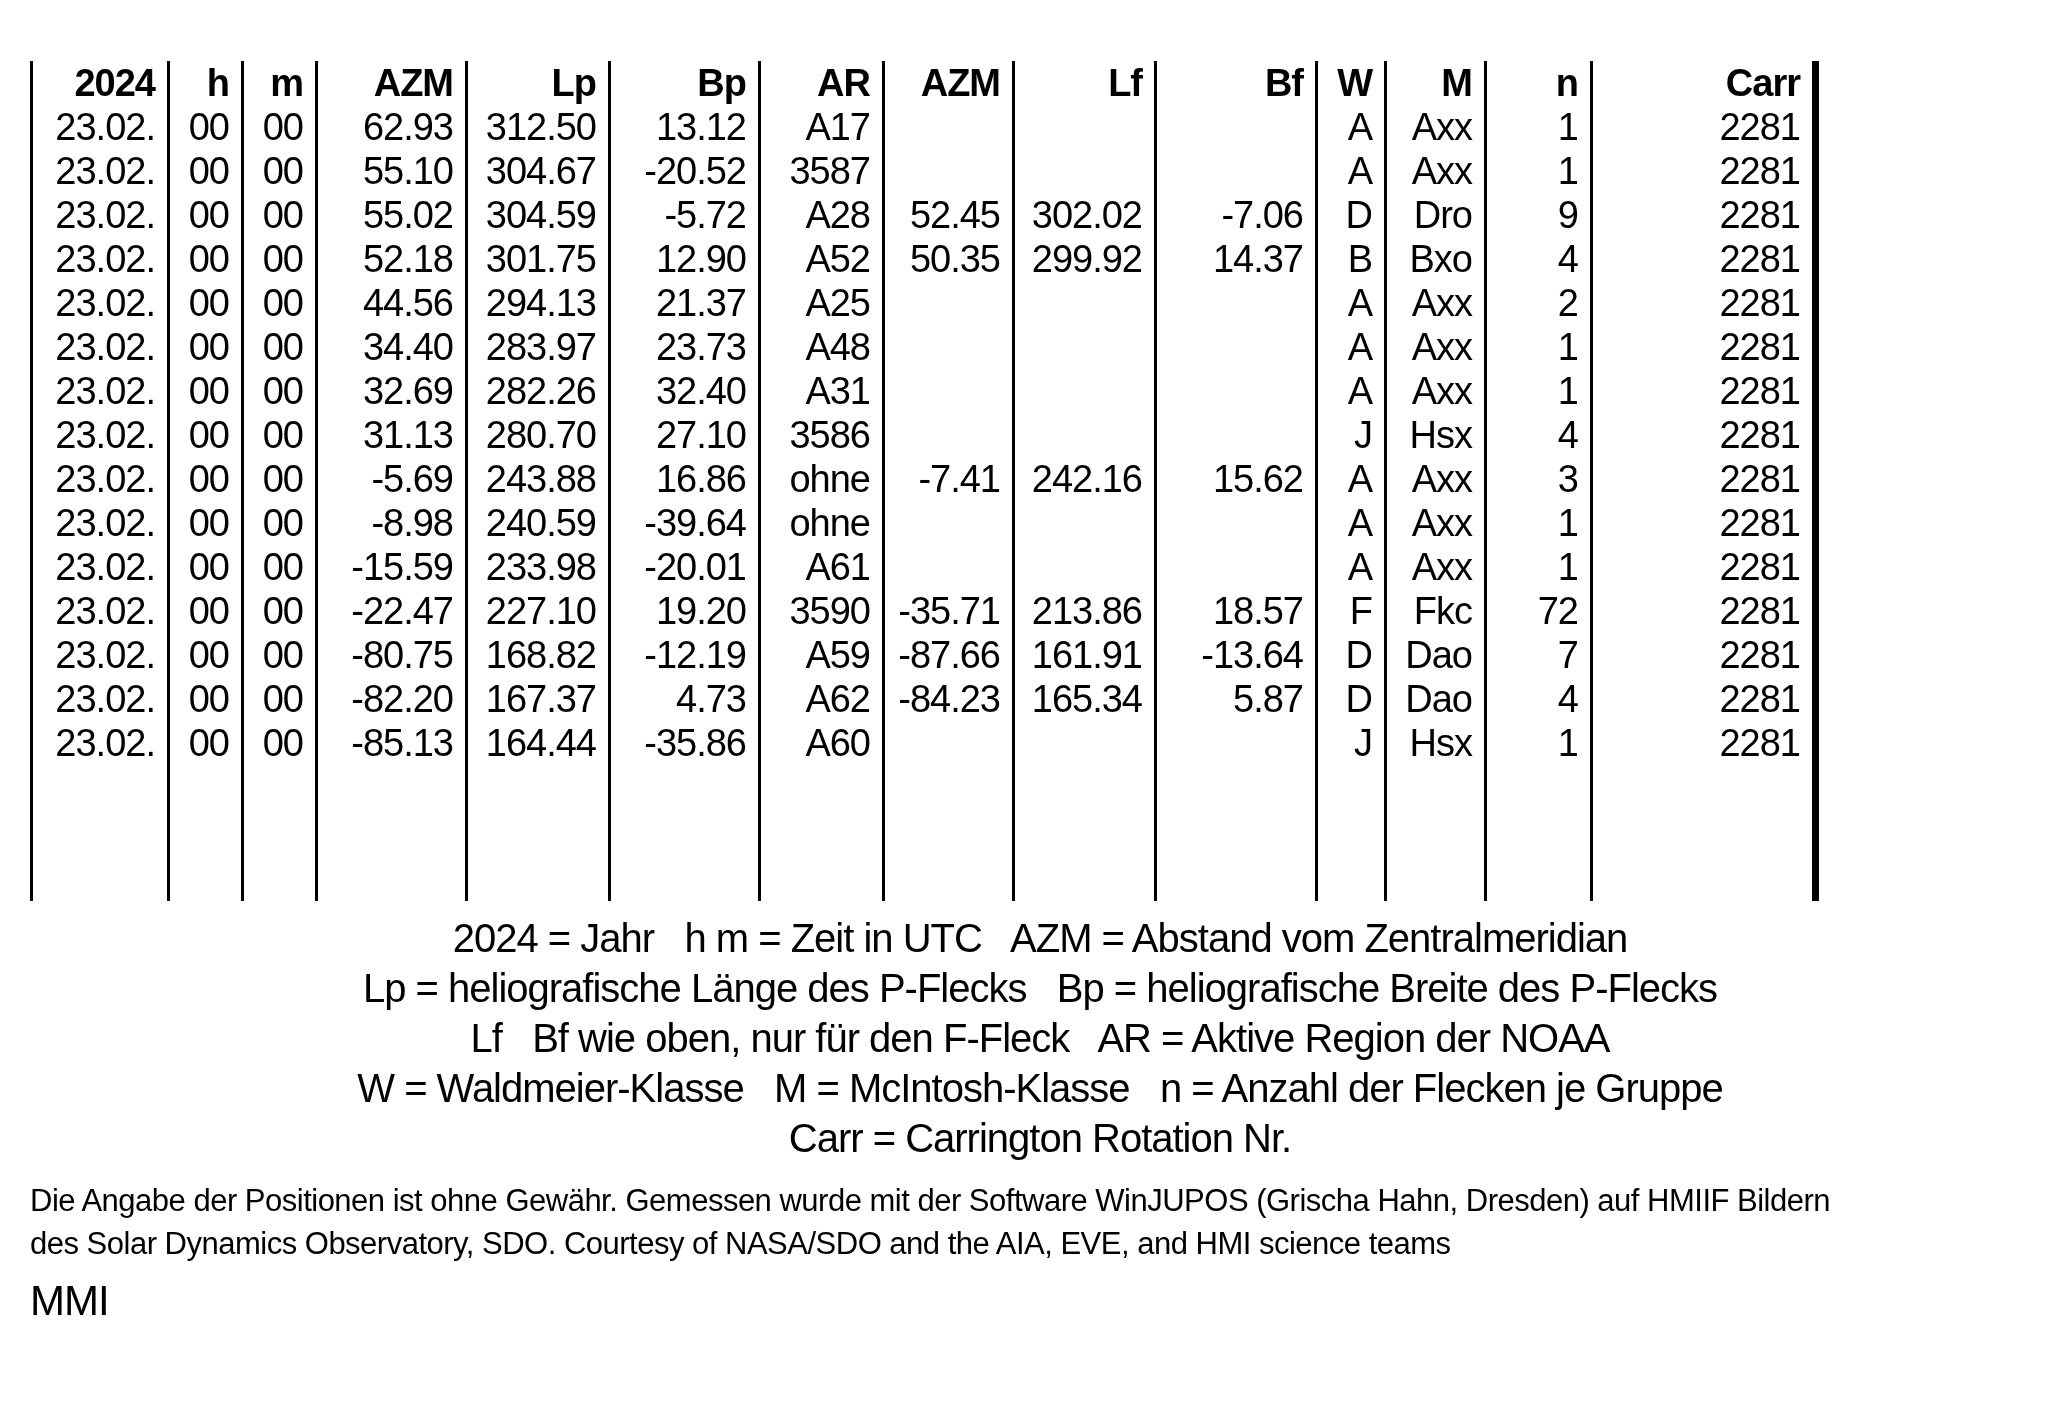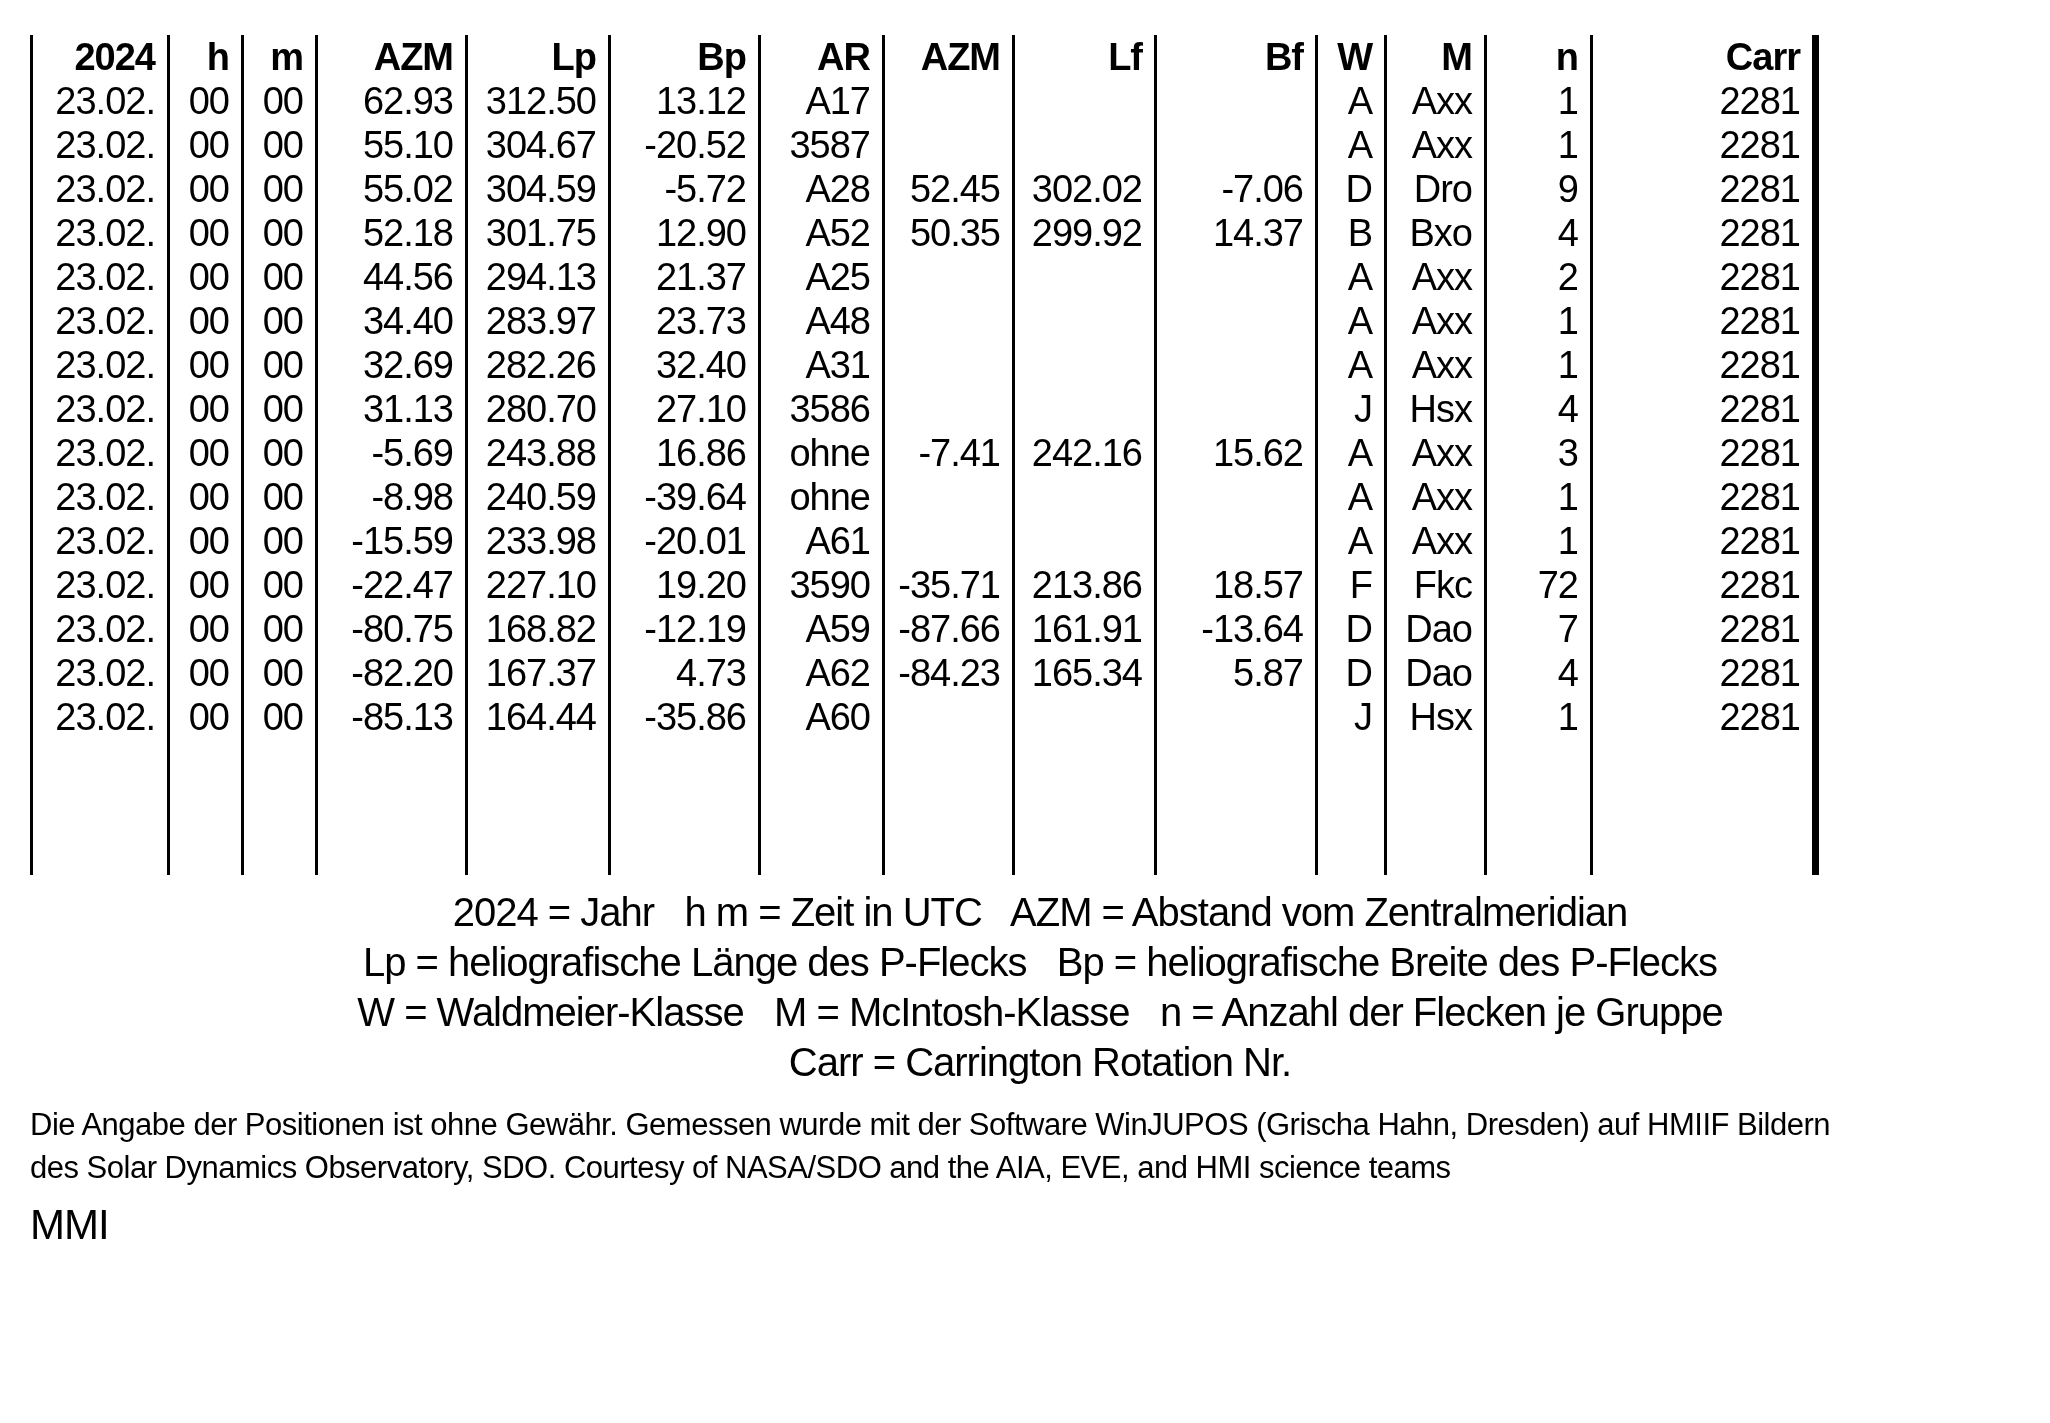--- a/index.html
+++ b/index.html
@@ -21,21 +21,21 @@
     font-weight: bold;
     line-height: 52px;
     letter-spacing: -1px;
     margin: 4px 0 0 0;
     white-space: nowrap;
   }
   table.positions {
     border-collapse: collapse;
     table-layout: fixed;
     width: 1784px;
-    margin-top: 29px;
+    margin-top: 55px;
     border-left: 3px solid #000;
     border-right: 7px solid #000;
   }
   table.positions th,
   table.positions td {
     border-left: 3px solid #000;
     font-size: 38px;
     letter-spacing: -1px;
     height: 44px;
     line-height: 44px;
@@ -375,20 +375,21 @@
           <td></td>
           <td></td>
         </tr>
       </tbody>
   </table>
 
 
   <div class="legend">
       <div class="legend-line">2024 = Jahr   h m = Zeit in UTC   AZM = Abstand vom Zentralmeridian</div>
       <div class="legend-line">Lp = heliografische Länge des P-Flecks   Bp = heliografische Breite des P-Flecks</div>
+      <div class="legend-line">Lf   Bf wie oben, nur für den F-Fleck   AR = Aktive Region der NOAA</div>
       <div class="legend-line">W = Waldmeier-Klasse   M = McIntosh-Klasse   n = Anzahl der Flecken je Gruppe</div>
       <div class="legend-line">Carr = Carrington Rotation Nr.</div>
     </div>
 
   <div class="disclaimer">
       <div class="disclaimer-line">Die Angabe der Positionen ist ohne Gewähr. Gemessen wurde mit der Software WinJUPOS (Grischa Hahn, Dresden) auf HMIIF Bildern</div>
       <div class="disclaimer-line">des Solar Dynamics Observatory, SDO. Courtesy of NASA/SDO and the AIA, EVE, and HMI science teams</div>
     </div>
 
   <div class="signature">MMI</div>

